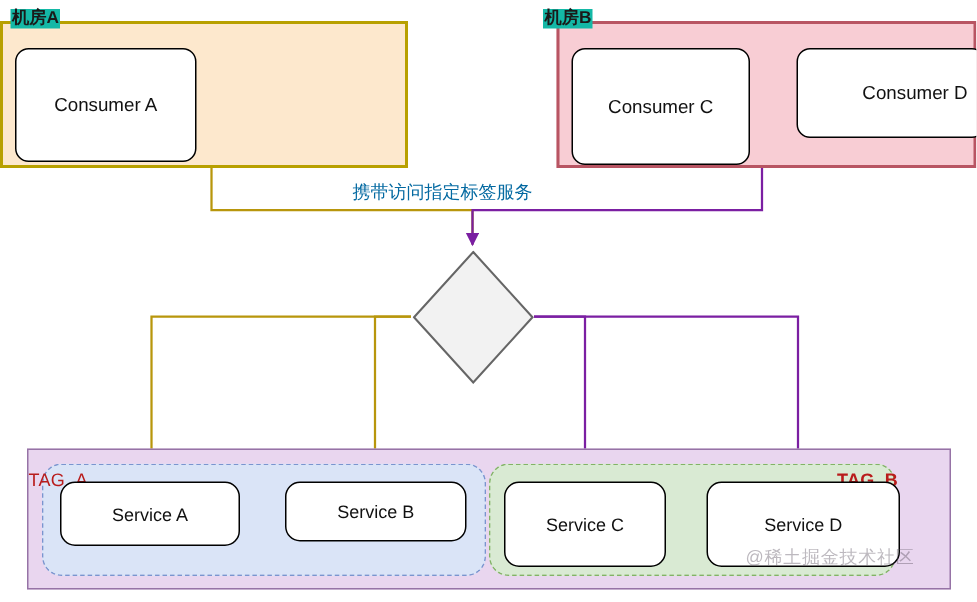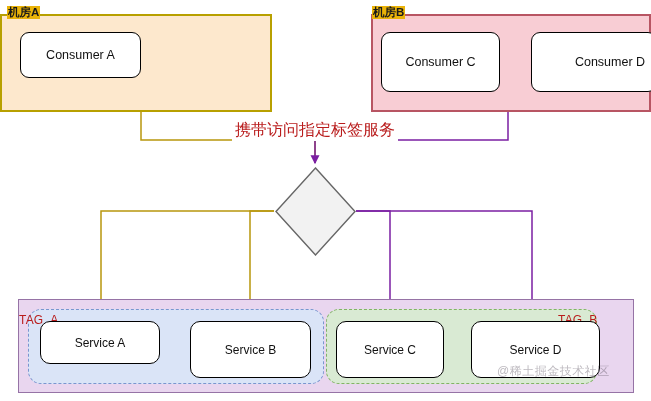--- a/index.html
+++ b/index.html
@@ -22,21 +22,21 @@
     border-width: 2px;
     border-style: solid;
   }
   .room-a { background: #fde8cd; border-color: #b8a000; }
   .room-b { background: #f8cdd4; border-color: #b85563; }
   .room-label {
     position: absolute;
     font-size: 11.5px;
     font-weight: bold;
     color: #1a1a1a;
-    background: #eab308;
+    background: #14b8a6;
     line-height: 13px;
     padding: 0 1px;
     white-space: nowrap;
   }
 
   
   .node {
     background: #ffffff;
     border: 1.6px solid #000000;
     border-radius: 9px;
@@ -89,22 +89,22 @@
 
   
   .edge-svg {
     position: absolute;
     left: 0; top: 0;
     width: 651px; height: 401px;
     pointer-events: none;
   }
   .edge-label {
     position: absolute;
-    font-size: 16px;
-    color: #b91c1c;
+    font-size: 12px;
+    color: #0369a1;
     white-space: nowrap;
     background: #ffffff;
     padding: 0 3px;
   }
 
   
   .watermark {
     position: absolute;
     font-size: 12px;
     color: rgba(90,80,95,0.40);
@@ -136,28 +136,28 @@
     <path d="M274,211 L250,211 L250,316" fill="none" stroke="#b8960c" stroke-width="1.5" marker-end="url(#arrow-olive)"></path>
 
     <path d="M356,211 L390,211 L390,316" fill="none" stroke="#7b1fa2" stroke-width="1.5" marker-end="url(#arrow-purple)"></path>
 
     <path d="M356,211 L532,211 L532,316" fill="none" stroke="#7b1fa2" stroke-width="1.5" marker-end="url(#arrow-purple)"></path>
   </svg>
 
   <div class="abs room room-a" style="left:0px; top:14px; width:272px; height:98px;"></div>
   <div class="room-label" style="left:7px; top:6px;">机房A</div>
 
-  <div class="abs node" style="left:20px; top:32px; width:121px; height:46px;">
+  <div class="abs node" style="left:10px; top:32px; width:121px; height:76px;">
     <span>Consumer A</span>
   </div>
 
   <div class="abs room room-b" style="left:371px; top:14px; width:280px; height:98px;"></div>
-  <div class="room-label" style="left:372px; top:6px;">机房B</div>
+  <div class="room-label" style="left:362px; top:6px;">机房B</div>
 
-  <div class="abs node" style="left:381px; top:32px; width:119px; height:60px;">
+  <div class="abs node" style="left:381px; top:32px; width:119px; height:78px;">
     <span>Consumer C</span>
   </div>
   <div class="abs node" style="left:531px; top:32px; width:126px; height:60px;padding-left:32px;">
     <span>Consumer D</span>
   </div>
 
   <div class="edge-label" style="left:232px; top:120px;">携带访问指定标签服务</div>
 
   <div class="diamond-wrap" style="left:275px; top:167px; width:81px; height:89px;">
     <svg class="diamond" viewBox="0 0 81 89" xmlns="http://www.w3.org/2000/svg" preserveAspectRatio="none">
@@ -166,26 +166,26 @@
   </div>
 
   <div class="abs outer-group" style="left:18px; top:299px; width:616px; height:94px;"></div>
 
   <div class="abs tag-group tag-a" style="left:28px; top:309px; width:296px; height:75px;"></div>
   <div class="tag-label" style="left:19px; top:313px;">TAG_A</div>
 
   <div class="abs node service" style="left:40px; top:321px; width:120px; height:43px;align-items:center;">
     <span>Service A</span>
   </div>
-  <div class="abs node service" style="left:190px; top:321px; width:121px; height:57px;">
+  <div class="abs node service" style="left:190px; top:321px; width:121px; height:40px;">
     <span>Service B</span>
   </div>
 
   <div class="abs tag-group tag-b" style="left:326px; top:309px; width:271px; height:75px;"></div>
-  <div class="tag-label" style="left:558px; top:313px;">TAG_B</div>
+  <div class="tag-label" style="left:558px; top:313px;font-weight:bold;">TAG_B</div>
 
   <div class="abs node service" style="left:336px; top:321px; width:108px; height:57px;justify-content:center;">
     <span>Service C</span>
   </div>
   <div class="abs node service" style="left:471px; top:321px; width:129px; height:57px;">
     <span>Service D</span>
   </div>
 
   <div class="watermark" style="left:497px; top:363px;">@稀土掘金技术社区</div>
 

